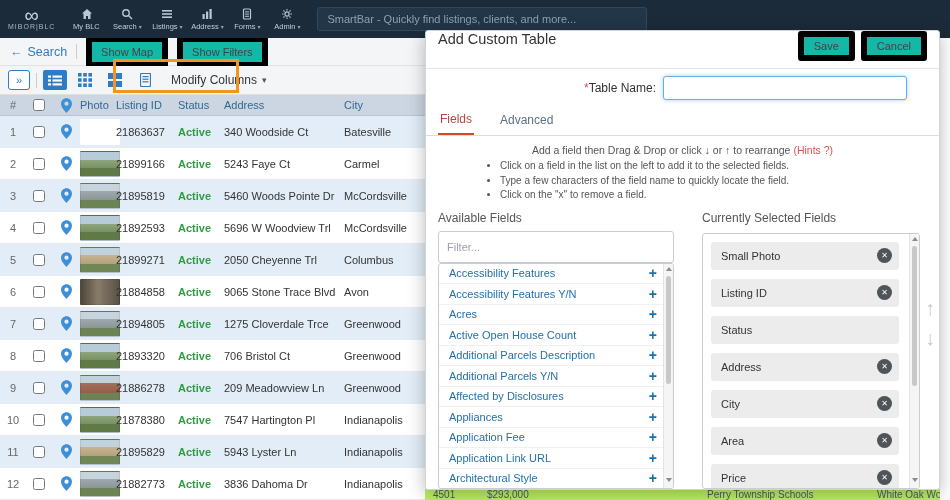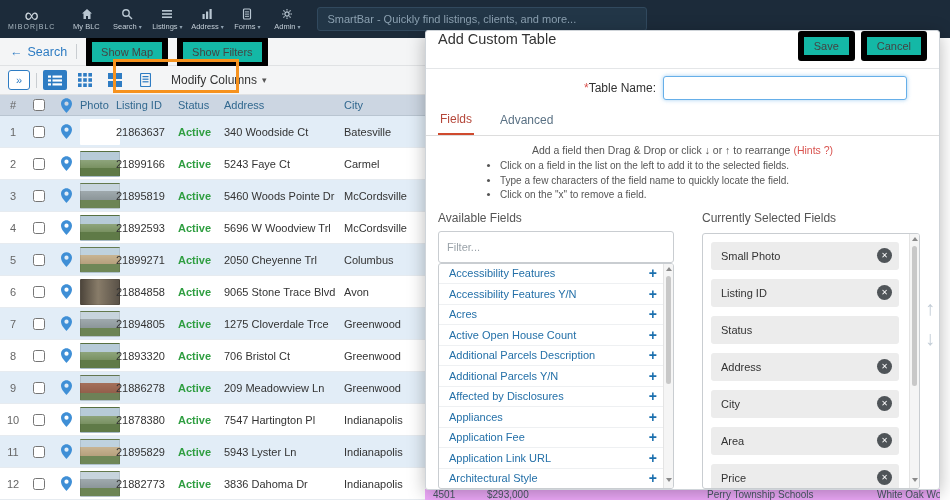--- a/index.html
+++ b/index.html
@@ -56,21 +56,21 @@
   .ph[data-photo="house-brick"] { background:linear-gradient(180deg,#c2d2dc 0%,#c2d2dc 28%,#a5705a 28%,#935f4b 70%,#6d8157 70%); }
   .ph[data-photo="interior-dark"] { background:linear-gradient(90deg,#4e463c,#887c69 45%,#5a5248); }
   .c-lid { width:62px; }
   .c-status { width:46px; color:#2f9e41; font-weight:bold; }
   .c-addr { width:120px; }
   .c-city { flex:1; }
 
   .right-gutter { position:absolute; top:38px; right:0; width:10px; bottom:0; background:#fff; z-index:60; }
 
   
-  .bottom-strip { position:absolute; left:425px; bottom:0; width:515px; height:11px; background:#f0abfc; z-index:5; font-size:10px; color:#4a5a66; overflow:hidden; }
+  .bottom-strip { position:absolute; left:425px; bottom:0; width:515px; height:11px; background:#bef264; z-index:5; font-size:10px; color:#4a5a66; overflow:hidden; }
   .bottom-strip span { position:absolute; top:0; white-space:nowrap; }
   .bs-1 { left:8px; } .bs-2 { left:62px; } .bs-3 { left:282px; } .bs-4 { left:452px; }
 
   
   .modal { position:absolute; left:425px; top:30px; width:515px; height:460px; background:#fff; border:1px solid #cfd4d9; border-radius:3px; box-shadow:0 4px 18px rgba(0,0,0,.28); z-index:100; overflow:hidden; }
   .modal-header { height:38px; display:flex; align-items:flex-start; padding:0 12px; border-bottom:1px solid #e4e6e8; }
   .modal-title { font-size:14.5px; color:#333; flex:1; }
   .modal-header .btn { margin-left:6px; padding:3px 10px; }
   .name-row { margin-top:7px; display:flex; align-items:center; }
   .name-lbl { width:230px; text-align:right; font-size:12px; color:#333; }

